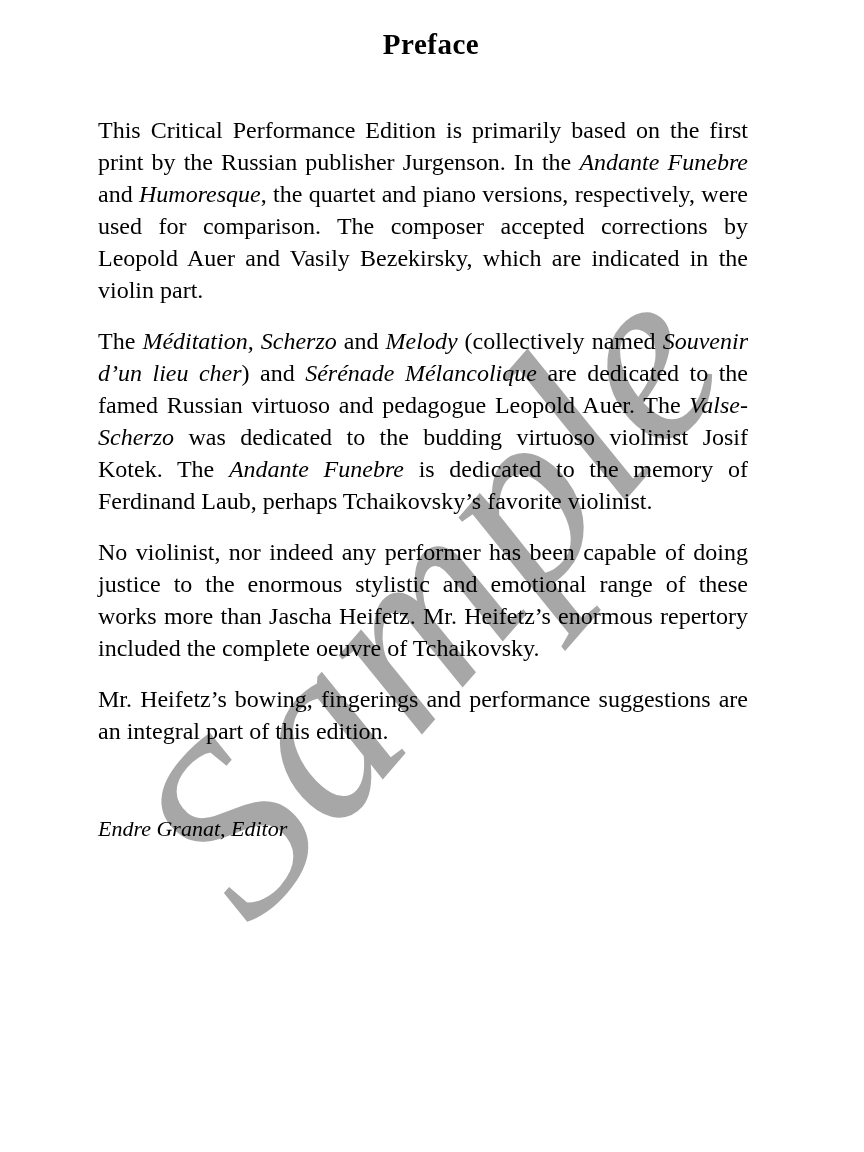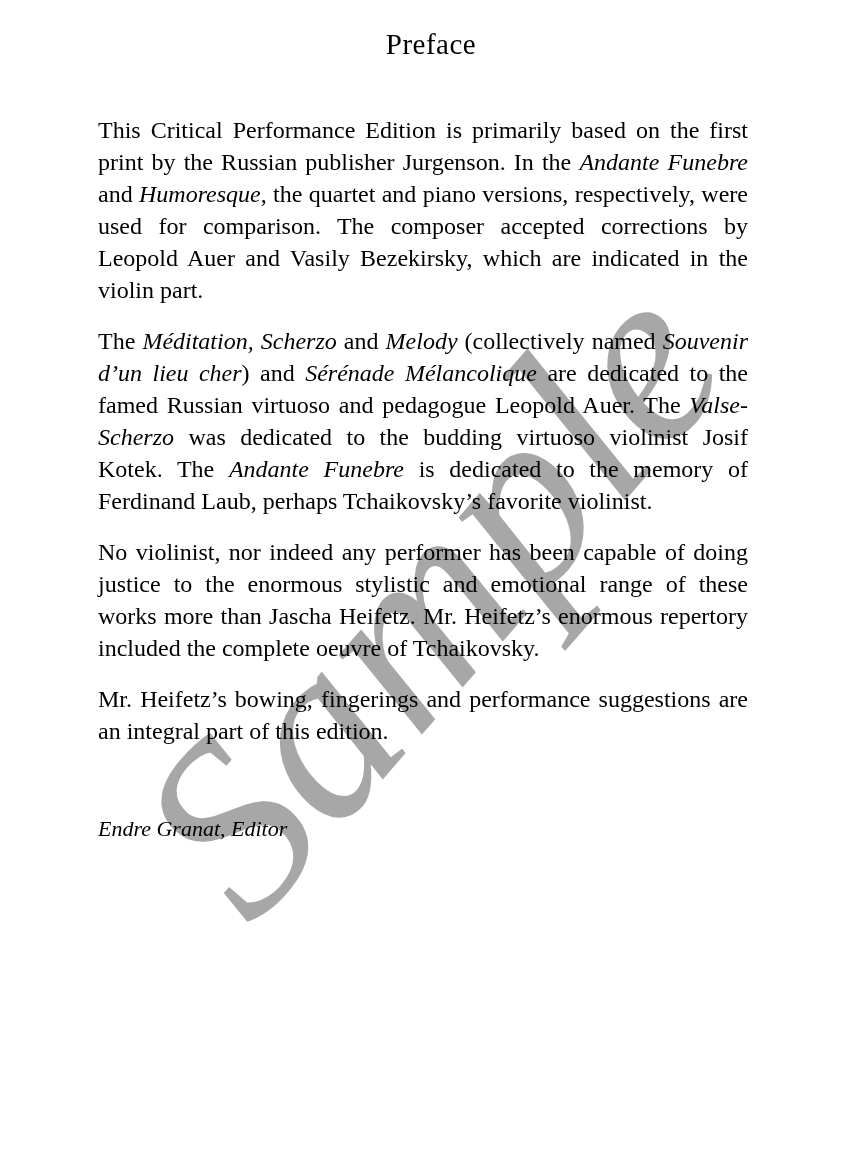--- a/index.html
+++ b/index.html
@@ -26,21 +26,21 @@
     user-select: none;
   }
   .content {
     position: relative;
     z-index: 1;
     padding: 26px 100px 0 98px;
   }
   .title {
     margin: 0 0 52px 0;
     font-size: 29px;
-    font-weight: 400;
+    font-weight: 700;
     line-height: 36px;
     text-align: center;
     letter-spacing: 0.5px;
   }
   .paragraphs p {
     margin: 0 16px 19px 0;
     font-size: 24px;
     line-height: 32px;
     text-align: justify;
   }

